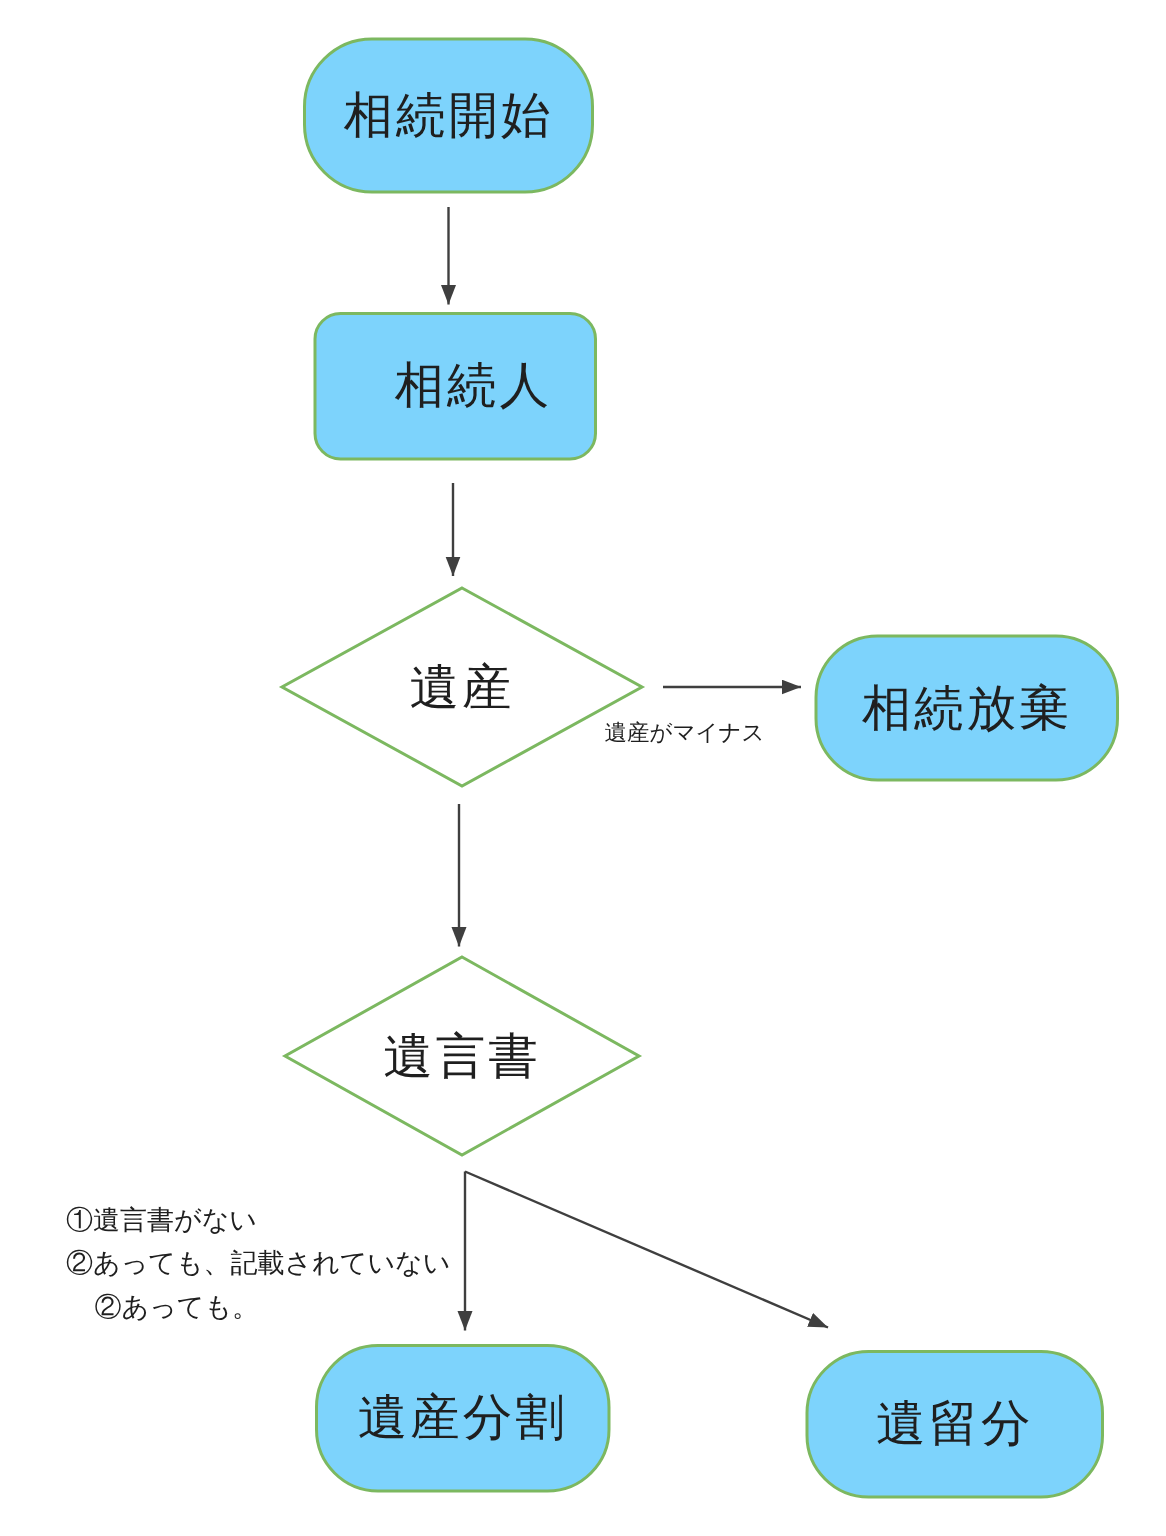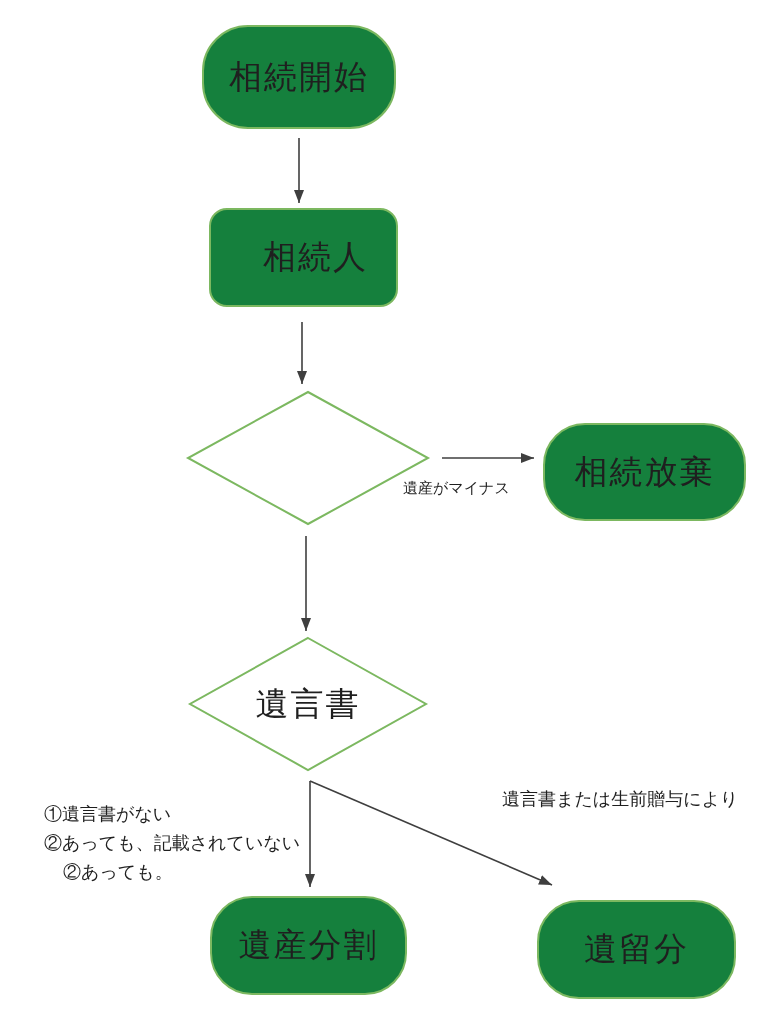--- a/index.html
+++ b/index.html
@@ -9,21 +9,21 @@
     color:var(--text,#1f1f1f);
     font-family:"DejaVu Serif","Liberation Serif",serif;
     overflow:hidden;
   }
   .layer{position:absolute;left:0;top:0;width:777px;height:1024px;}
   .layer line{stroke:var(--connector,#3f3f3f);stroke-width:1.6;}
   .layer polygon.diamond{fill:#ffffff;stroke:var(--node-border,#7cb860);stroke-width:2;}
   .arrowhead{fill:var(--connector,#3f3f3f);}
   .node{
     position:absolute;display:flex;align-items:center;justify-content:center;
-    border:2px solid var(--node-border,#7cb860);background:#15803d;box-sizing:border-box;
+    border:2px solid var(--node-border,#7cb860);background:#7dd3fc;box-sizing:border-box;
   }
   .node-label,.dlabel{font-size:33px;letter-spacing:2px;color:var(--text,#1f1f1f);}
   .dlabel{
     position:absolute;display:flex;align-items:center;justify-content:center;
   }
   .small{
     position:absolute;font-size:18px;line-height:29px;white-space:nowrap;
     color:var(--text,#1f1f1f);
   }
   .small .indent{padding-left:19px;}
@@ -52,20 +52,21 @@
   </svg>
 
   <div class="node" style="left:202px;top:25px;width:194px;height:104px;border-radius:46px;">
     <span class="node-label">相続開始</span>
   </div>
 
   <div class="node" style="left:209px;top:208px;width:189px;height:99px;border-radius:18px;padding-left:24px;">
     <span class="node-label">相続人</span>
   </div>
 
+  <div class="dlabel" style="left:188px;top:392px;width:240px;height:132px;">遺産</div>
 
   <div class="node" style="left:543px;top:423px;width:203px;height:98px;border-radius:42px;">
     <span class="node-label">相続放棄</span>
   </div>
 
   <div class="dlabel" style="left:190px;top:638px;width:236px;height:132px;">遺言書</div>
 
   <div class="node" style="left:210px;top:896px;width:197px;height:99px;border-radius:42px;align-items:center;">
     <span class="node-label">遺産分割</span>
   </div>
@@ -76,16 +77,15 @@
 
   <div class="small" style="left:403px;top:474px;font-size:15px;">遺産がマイナス</div>
 
   <div class="small" style="left:44px;top:799px;">
     <div>①遺言書がない</div>
     <div>②あっても、記載されていない</div>
     <div class="indent">②あっても。</div>
   </div>
 
   <div class="small" style="left:502px;top:784px;">
-    <div>遺言書または生前贈与により</div>
   </div>
 
 </div>
 
 </body></html>

